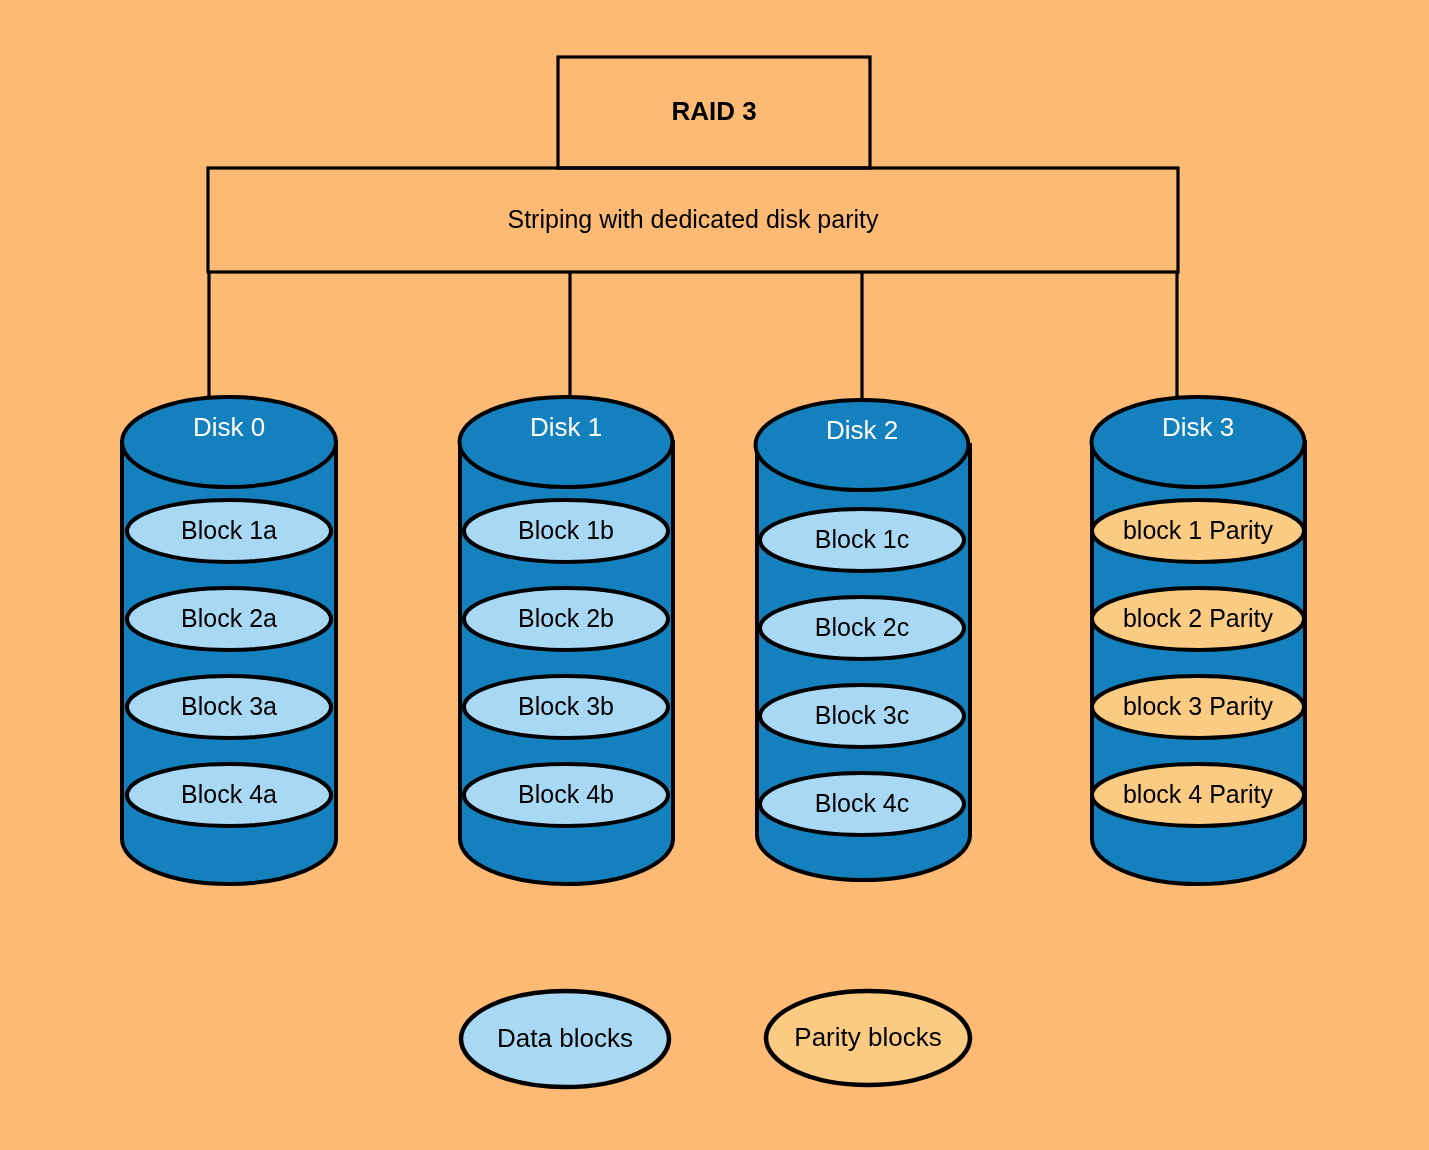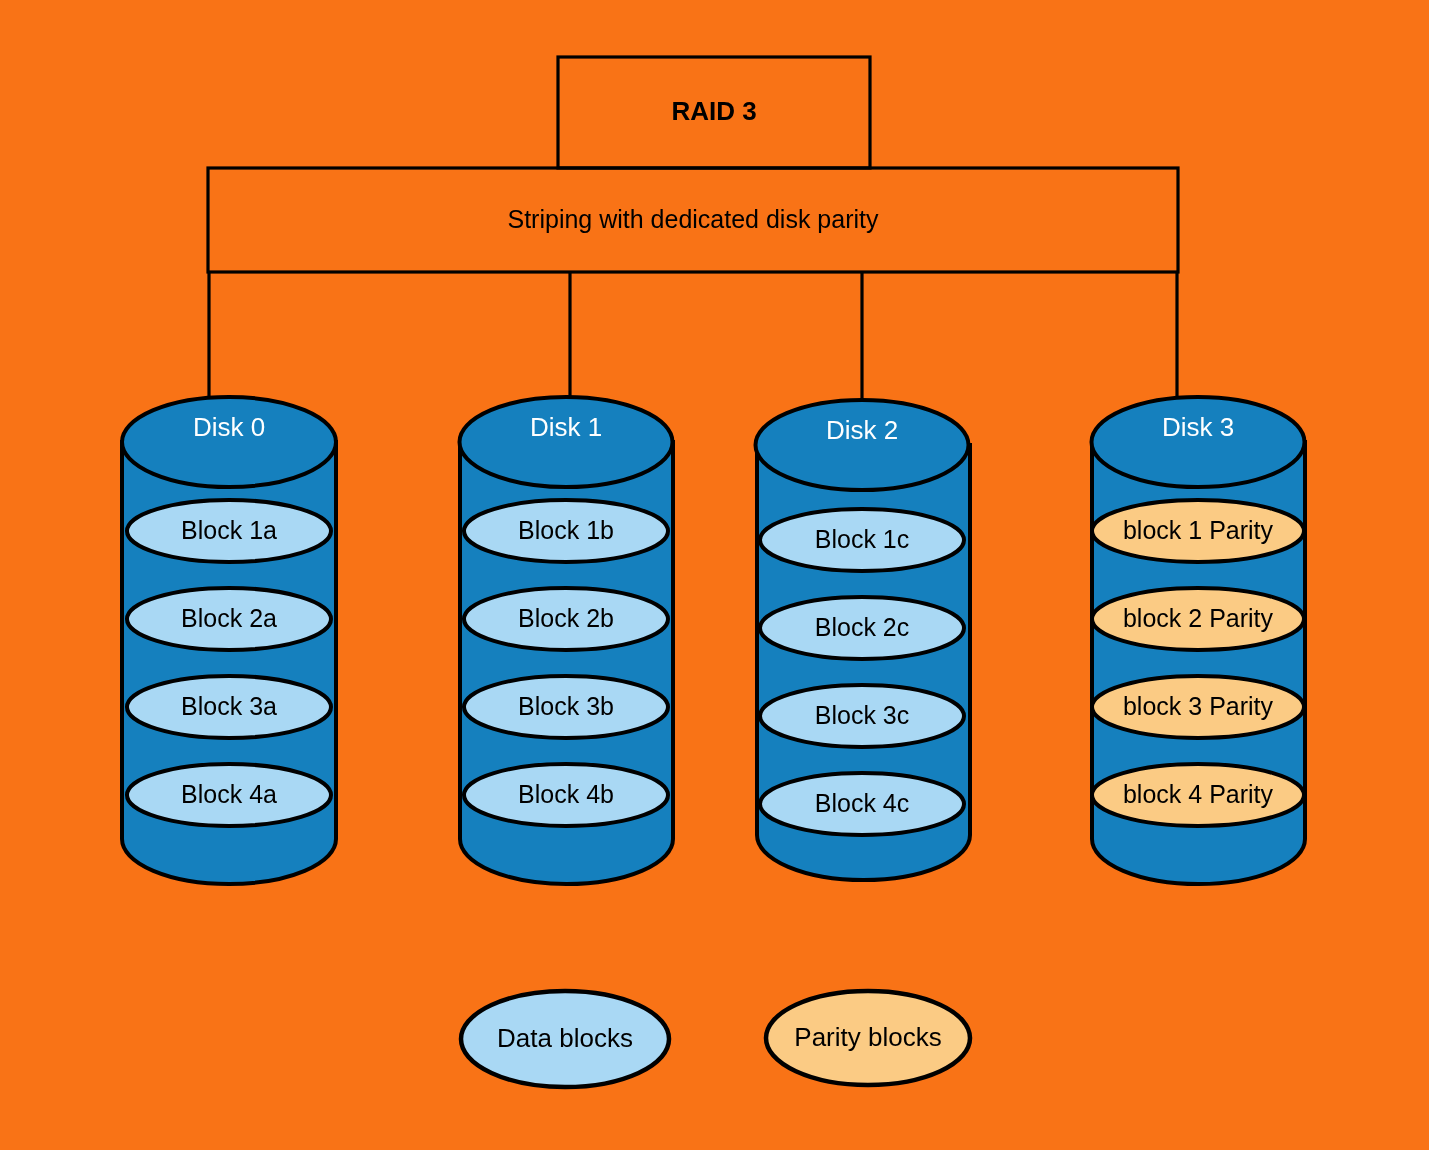--- a/index.html
+++ b/index.html
@@ -8,21 +8,21 @@
     padding: 0;
     background: #666666;
   }
   body {
     font-family: "Liberation Sans", sans-serif;
   }
   #stage {
     position: relative;
     width: 1429px;
     height: 1150px;
-    background: #f97316;
+    background: #fdba74;
     overflow: hidden;
   }
   #diagram-svg {
     position: absolute;
     left: 0;
     top: 0;
     width: 1429px;
     height: 1150px;
     display: block;
   }

